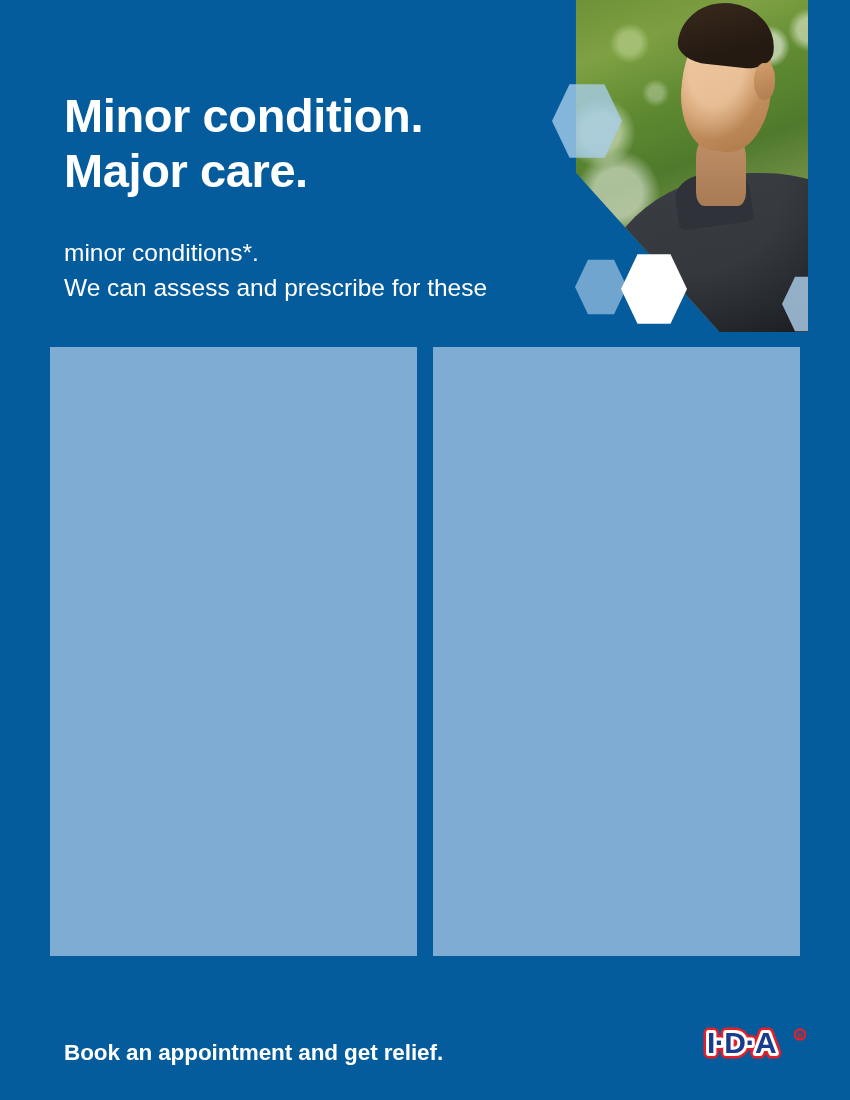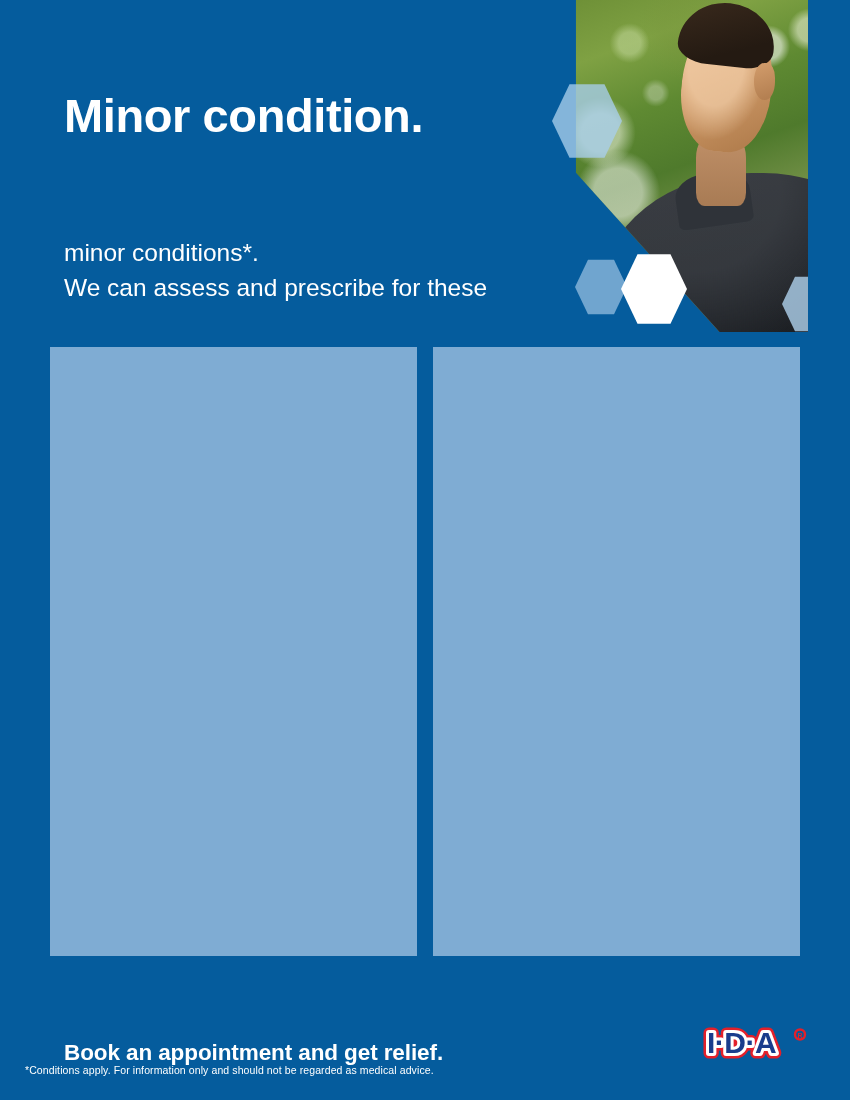--- a/index.html
+++ b/index.html
@@ -225,33 +225,33 @@
     </div>
   </div>
 
   <div class="hex hex-a"></div>
   <div class="hex hex-b"></div>
   <div class="hex hex-c"></div>
   <div class="hex hex-d"></div>
 
   <div class="headline">
     <span class="headline-line">Minor condition.</span>
+    <span class="headline-line">Major care.</span>
   </div>
 
   <div class="subhead">
     <span class="subhead-line">minor conditions*.</span>
     <span class="subhead-line">We can assess and prescribe for these</span>
   </div>
 
   <div class="panel panel-left"></div>
   <div class="panel panel-right"></div>
 
   <div class="cta">Book an appointment and get relief.</div>
 
-  <div class="disclaimer">*Conditions apply. For information only and should not be regarded as medical advice.</div>
 
   <div class="logo">
     <svg viewBox="0 0 108 40" xmlns="http://www.w3.org/2000/svg" aria-hidden="true">
 
       <text class="logo-word" x="4" y="29" fill="none" stroke="#E3202A" stroke-width="11" stroke-linejoin="round">I·D·A</text>
 
       <text class="logo-word" x="4" y="29" fill="none" stroke="#FFFFFF" stroke-width="6" stroke-linejoin="round">I·D·A</text>
 
       <text class="logo-word" x="4" y="29" fill="#1A3C8C">I·D·A</text>
 

